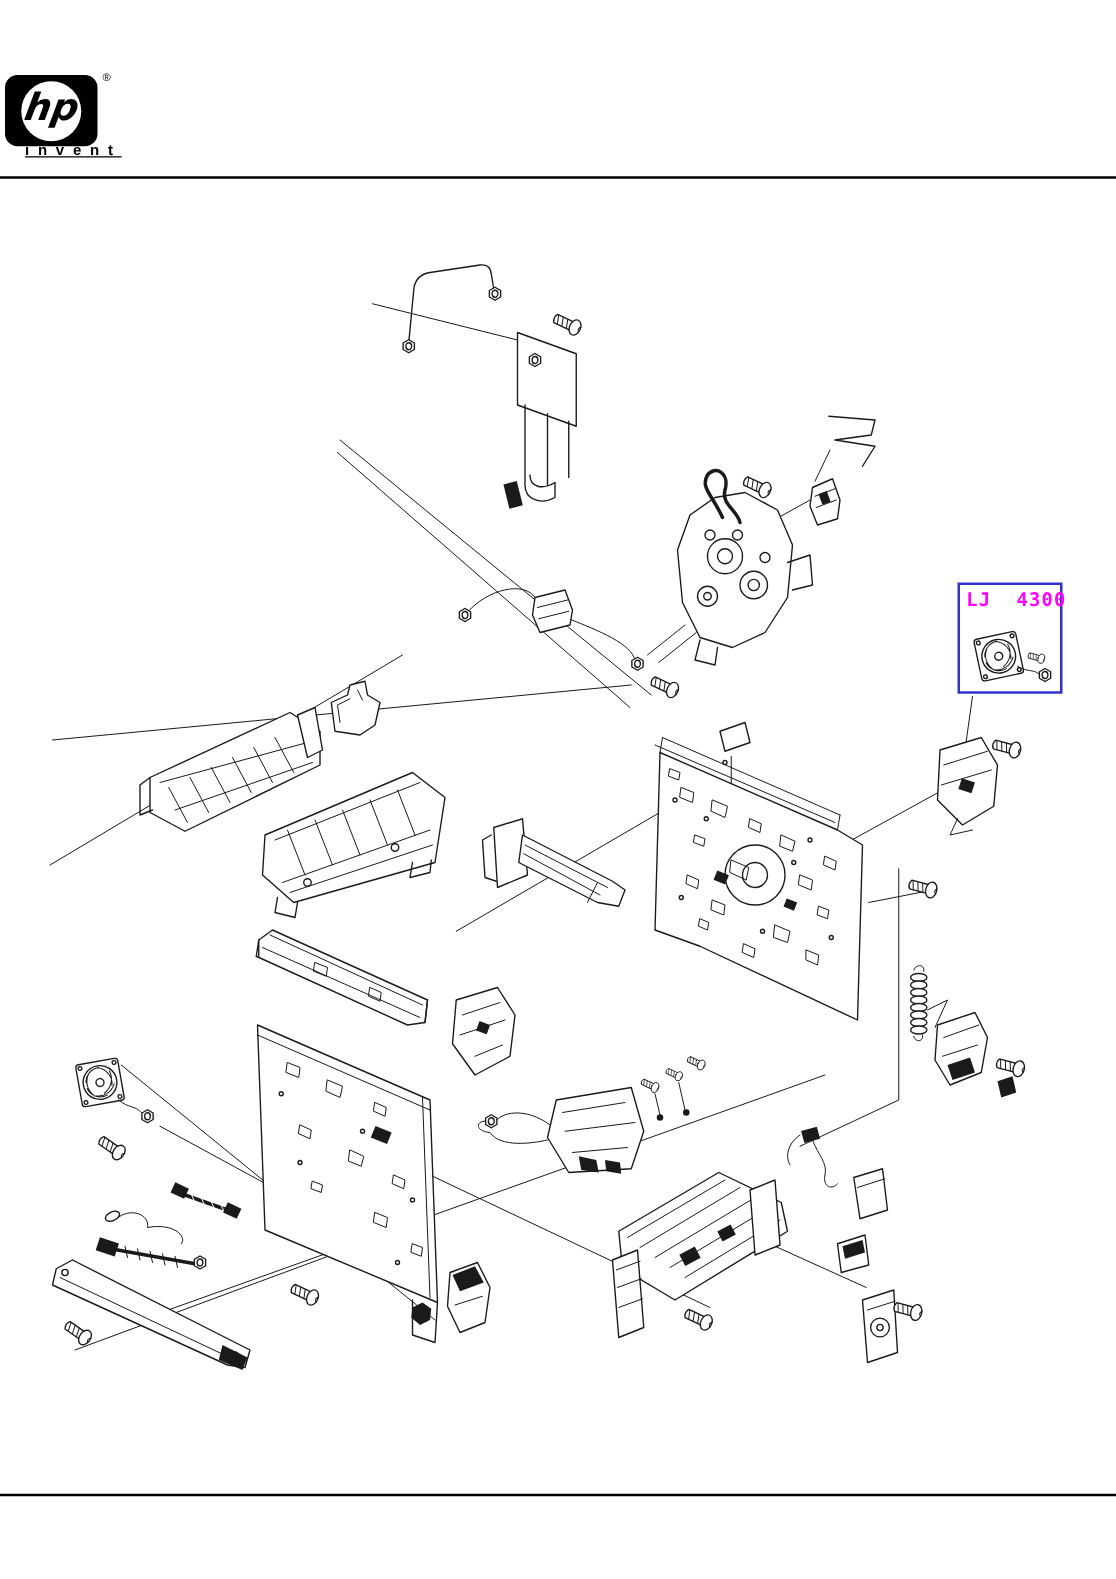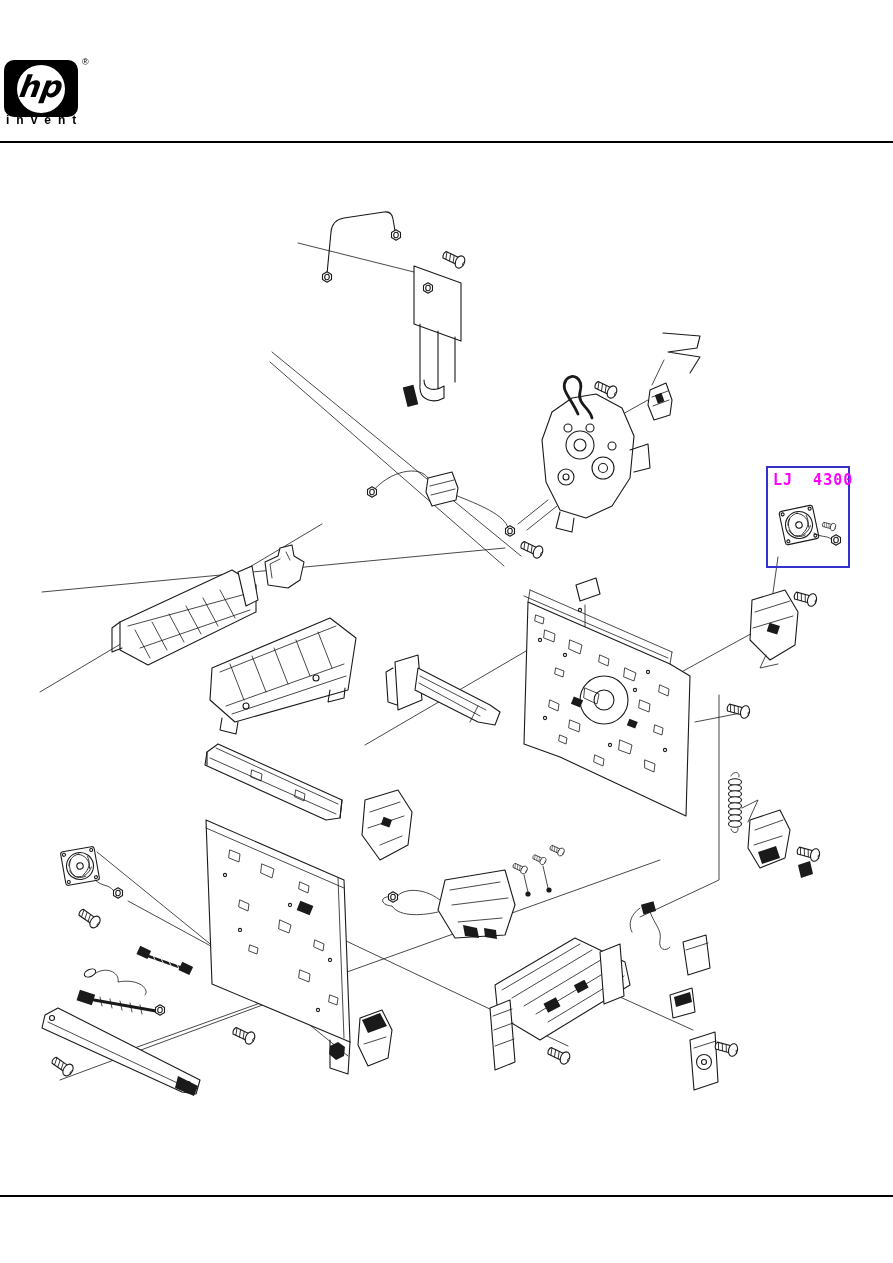--- a/index.html
+++ b/index.html
@@ -8,24 +8,24 @@
   .rule{position:absolute;left:0;width:893px;height:2px;background:#000;}
   .rule-top{top:141px;}
   .rule-bottom{top:1195px;}
 
   
   .hp-logo{position:absolute;left:4px;top:60px;width:74px;height:57px;background:#000;border-radius:10px;}
   .hp-circle{position:absolute;left:50%;top:50%;width:48px;height:48px;margin:-24px 0 0 -24px;
              background:#fff;border-radius:50%;display:flex;align-items:center;justify-content:center;overflow:hidden;}
   .hp-brand{font:italic 700 30px "DejaVu Sans",sans-serif;transform:skewX(-10deg);line-height:1;margin-top:-3px;}
   .hp-reg{position:absolute;left:82px;top:58px;font-size:9px;line-height:1;}
-  .hp-tagline{position:absolute;left:6px;top:113px;font:700 12px "Liberation Sans",sans-serif;letter-spacing:7px;}
+  .hp-tagline{position:absolute;left:20px;top:113px;font:700 12px "Liberation Sans",sans-serif;letter-spacing:7px;text-decoration:underline;}
 
   
-  .callout{position:absolute;left:766px;top:466px;width:84px;height:102px;border:2px solid #3333cc;box-sizing:border-box;padding-left:16px;}
+  .callout{position:absolute;left:766px;top:466px;width:84px;height:89px;border:2px solid #3333cc;box-sizing:border-box;padding-left:16px;}
   .callout-label{position:absolute;left:5px;top:3px;font:700 15px "DejaVu Sans Mono",monospace;
                  color:#ff00ff;white-space:pre;letter-spacing:1px;}
 
   svg.diagram{position:absolute;left:0;top:0;}
   .art{stroke:#1a1a1a;fill:none;stroke-width:1.1;stroke-linejoin:round;stroke-linecap:round;}
   .thin{stroke-width:.8;}
   .w{fill:#fff;}
   .dk{fill:#1a1a1a;stroke:none;}
   .wire{stroke-width:2.8;}
 </style>

